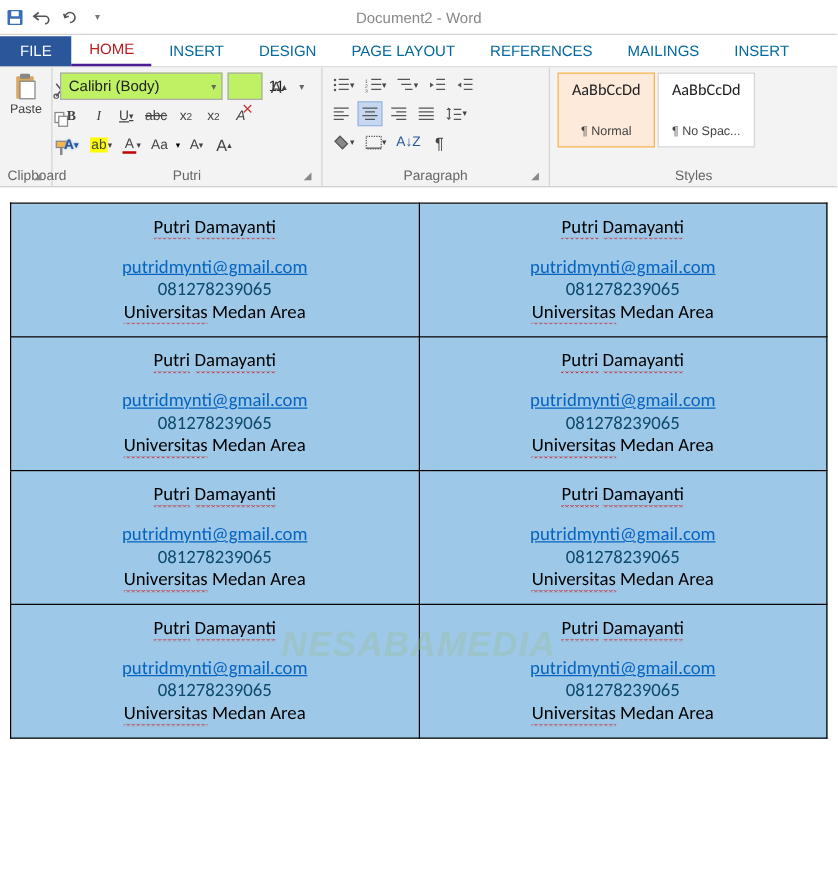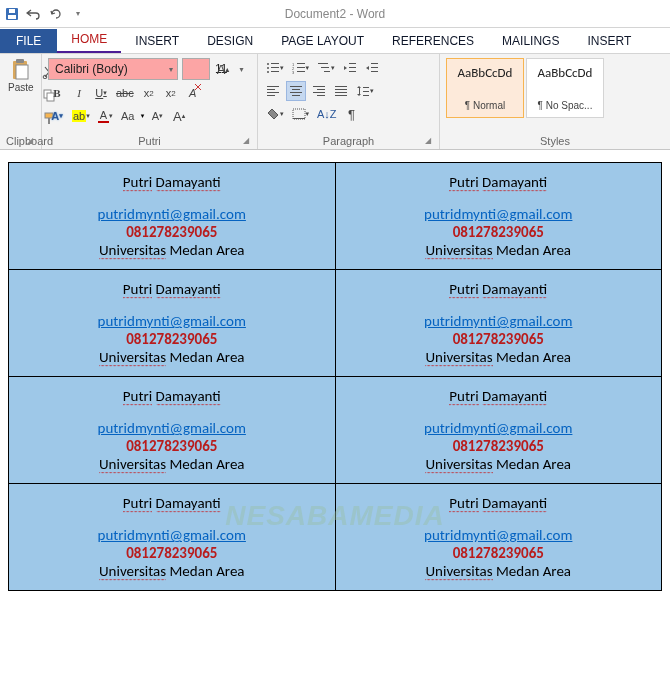--- a/index.html
+++ b/index.html
@@ -6,37 +6,37 @@
   body { font-family: "Segoe UI", Tahoma, sans-serif; font-size: 12px; background: #fff; width: 670px; }
   
   
   .titlebar { background: #fff; height: 28px; display: flex; align-items: center; padding: 0 4px; border-bottom: 1px solid #d4d4d4; }
   .qat { display: flex; gap: 6px; align-items: center; }
   .qat-icon { width: 16px; height: 16px; display: flex; align-items: center; justify-content: center; color: #444; }
   .doc-title { position: absolute; left: 50%; transform: translateX(-50%); color: #888; font-size: 12px; }
   
   
   .tabs { display: flex; background: #fff; height: 26px; align-items: flex-end; border-bottom: 1px solid #d4d4d4; }
-  .tab { padding: 5px 14px; font-size: 12px; color: #0f172a; cursor: pointer; white-space: nowrap; }
+  .tab { padding: 5px 14px; font-size: 12px; color: #0369a1; cursor: pointer; white-space: nowrap; }
   .tab.file { background: #2b579a; color: #fff; padding: 5px 16px; }
   .tab.active { color: #b91c1c; border-bottom: 2px solid #4c1d95; }
   
   
   .ribbon { display: flex; background: #f3f3f3; border-bottom: 1px solid #c6c6c6; height: 96px; font-size: 11px; }
   .group { border-right: 1px solid #d4d4d4; padding: 2px 6px 0 6px; display: flex; flex-direction: column; position: relative; }
   .group-body { flex: 1; display: flex; gap: 4px; }
   .group-label { text-align: center; font-size: 11px; color: #666; padding: 2px 0; position: relative; }
   .dlauncher { position: absolute; right: 4px; bottom: 3px; width: 10px; height: 10px; font-size: 8px; color: #888; }
   
   .col { display: flex; flex-direction: column; gap: 3px; justify-content: center; }
   .row { display: flex; gap: 4px; align-items: center; }
   
   .btn { min-width: 18px; height: 20px; display: flex; align-items: center; justify-content: center; color: #444; cursor: pointer; padding: 0 2px; }
   
-  .combo { display: flex; align-items: center; background: #fca5a5; border: 1px solid #ababab; height: 22px; }
+  .combo { display: flex; align-items: center; background: #bef264; border: 1px solid #ababab; height: 22px; }
   .combo span { padding: 0 6px; font-size: 12px; color: #222; }
   .combo .dd { width: 14px; text-align: center; color: #666; font-size: 8px; }
   .font-combo { width: 130px; }
   .size-combo { width: 28px; padding-left: 26px; }
   
   .bold { font-weight: bold; font-family: Georgia, serif; }
   .italic { font-style: italic; font-family: Georgia, serif; }
   .underline { text-decoration: underline; }
   .strike { text-decoration: line-through; }
   .underline-red { border-bottom: 2px solid #c00000; display: inline-block; }
@@ -49,21 +49,21 @@
   
   .para-align { display: flex; }
   .para-align .btn.active { background: #c5d8f0; border: 1px solid #9bb7e0; }
   
   
   .doc-area { padding: 12px 8px 16px 8px; background: #fff; }
   .label-table { width: 100%; border-collapse: collapse; }
   .label-table td { border: 1px solid #000; background: #9ec8e8; width: 50%; text-align: center; vertical-align: top; padding: 10px 4px; font-family: Calibri, sans-serif; font-size: 15px; color: #000; }
   .cell-name { color: #000; }
   .cell-email { color: #0563c1; text-decoration: underline; display: inline-block; margin-top: 14px; }
-  .cell-phone { color: #b91c1c; font-weight: bold; }
+  .cell-phone { color: #0c4a6e; }
   .cell-univ { color: #000; }
   .squiggle { background-image: linear-gradient(45deg, transparent 65%, #c00 80%, transparent 90%), linear-gradient(-45deg, transparent 65%, #c00 80%, transparent 90%); background-size: 4px 2px; background-repeat: repeat-x; background-position: bottom; padding-bottom: 1px; }
   
   .watermark { position: absolute; left: 50%; top: 350px; transform: translate(-50%, 0); font-size: 28px; font-weight: bold; color: rgba(150, 190, 160, 0.4); font-style: italic; letter-spacing: 1px; pointer-events: none; z-index: 5; }
   .doc-wrap { position: relative; }
   
   svg { display: block; }
 </style>
 </head>
 <body>

